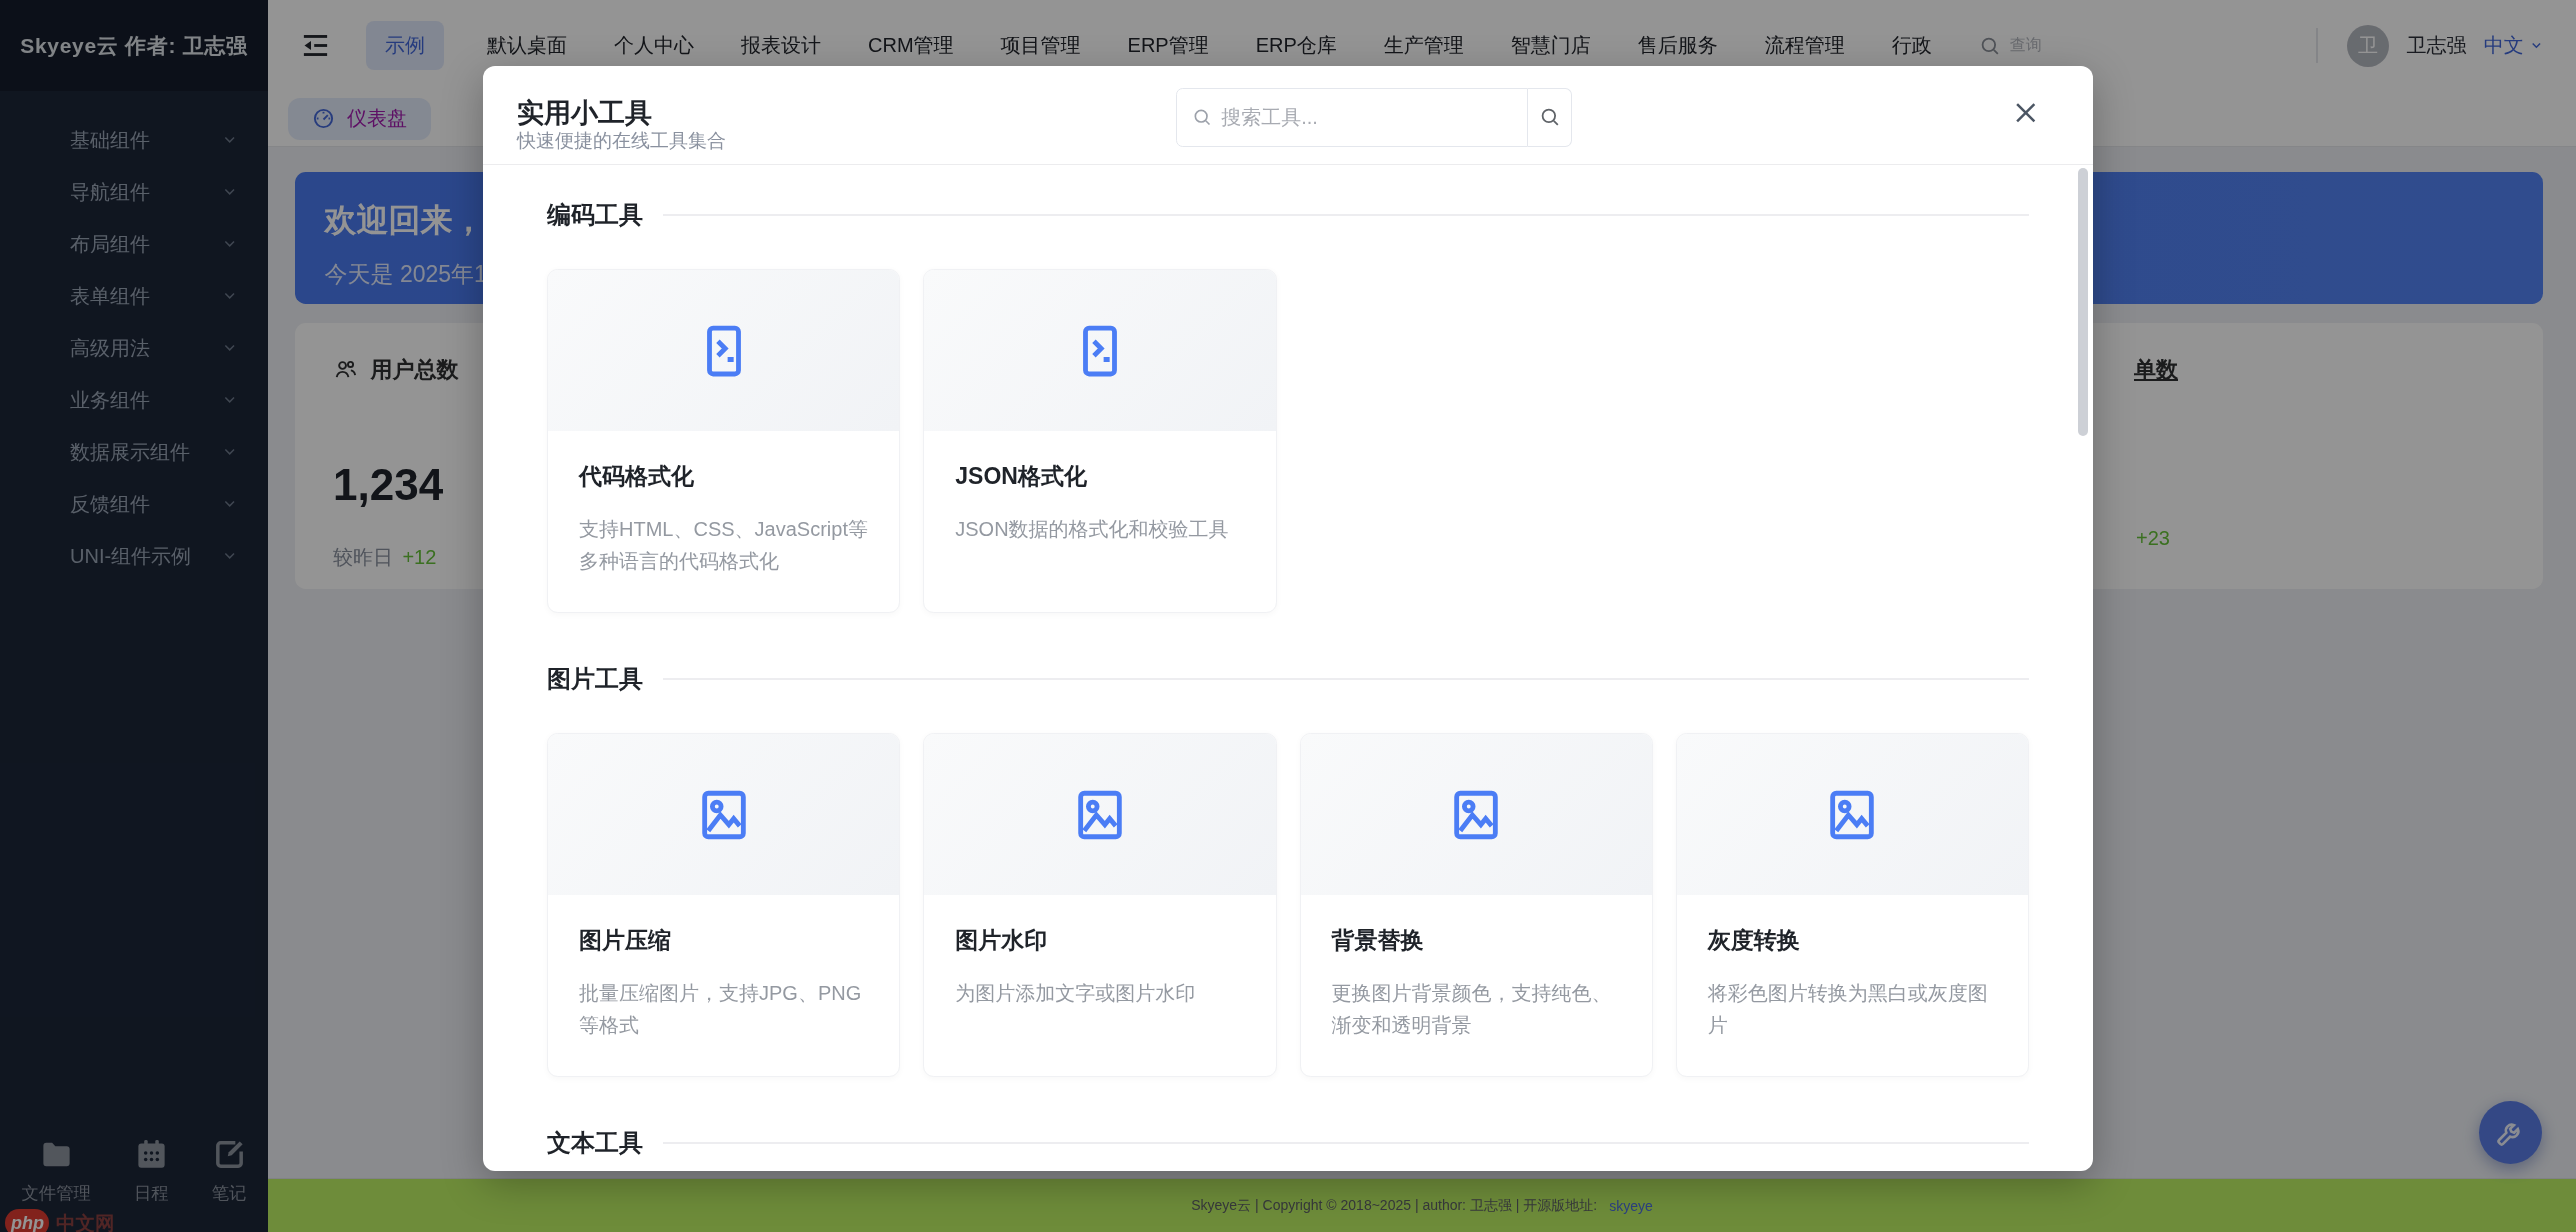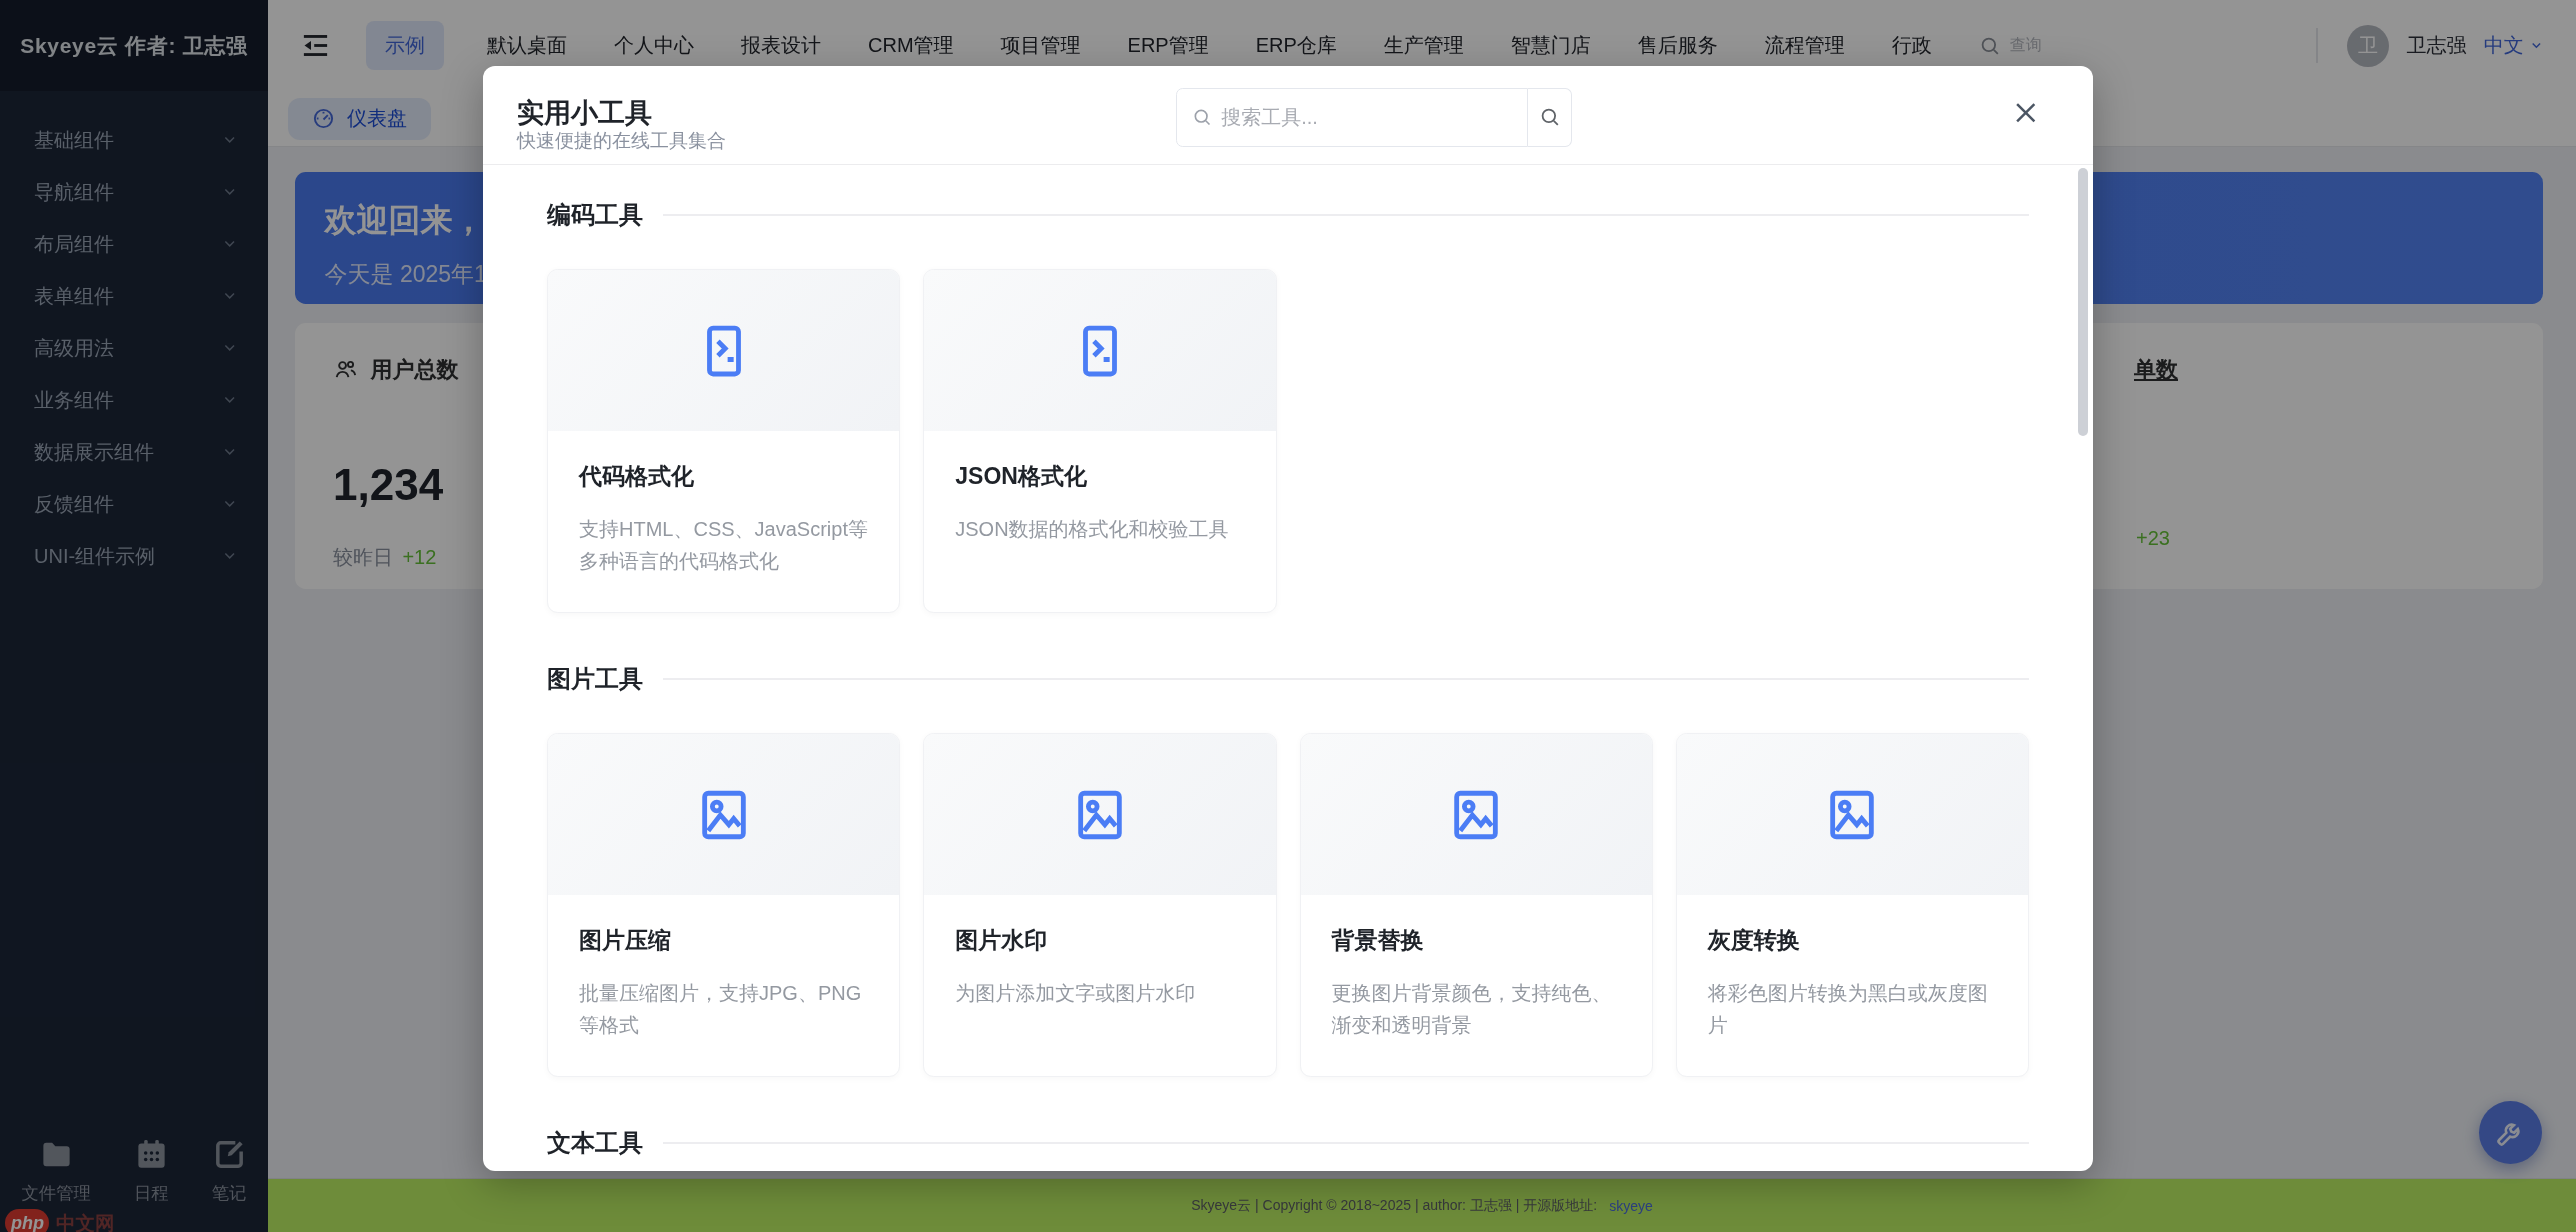--- a/index.html
+++ b/index.html
@@ -4,21 +4,21 @@
 <style>
   * { margin:0; padding:0; box-sizing:border-box; }
   html,body { width:2576px; height:1233px; overflow:hidden;
     font-family:"Liberation Sans","DejaVu Sans",sans-serif; background:#eef0f4; }
   .stage { position:relative; width:2576px; height:1233px; }
 
   
   .sidebar { position:absolute; left:0; top:0; width:268px; height:1233px; background:#1c2638; z-index:2; }
   .sidebar-logo { height:91px; background:#151d2b; color:#dfe3e8; font-size:21px; font-weight:700;
     display:flex; align-items:center; justify-content:center; letter-spacing:0.7px; }
-  .side-menu { padding-top:23px; }
+  .side-menu { padding-top:23px;padding-left:36px; }
   .side-item { height:52px; display:flex; align-items:center; padding:0 29.5px 0 34px;
     color:#9aa5b5; font-size:20px; cursor:pointer; }
   .side-item .grow { flex:1; }
   .side-item svg { width:17.4px; height:17.4px; stroke:#6e7a8c; }
   .side-footer { position:absolute; left:0; bottom:28px; width:268px; display:flex; justify-content:space-around; }
   .side-foot-item { display:flex; flex-direction:column; align-items:center; gap:9.4px; color:#8a929e; font-size:17.4px; cursor:pointer; }
   .side-foot-item svg { width:35px; height:35px; }
   .watermark { position:absolute; left:5.4px; top:1209px; display:flex; align-items:center; gap:6.7px; z-index:3; }
   .wm-badge { width:44px; height:28px; background:#e03c31; border-radius:14.8px; color:#fff;
     font-style:italic; font-weight:bold; font-size:18px; display:flex; align-items:center; justify-content:center; }
@@ -37,21 +37,21 @@
   .nav-search span { font-size:16px; color:#b6b9c0; }
   .nav-right { margin-left:auto; display:flex; align-items:center; gap:17.4px; }
   .nav-divider { width:1.3px; height:35px; background:#e4e6ea; margin-right:12px; }
   .avatar { width:42px; height:42px; border-radius:50%; background:#b4b8c0; color:#fff;
     font-size:20px; display:flex; align-items:center; justify-content:center; cursor:pointer; }
   .user-name { font-size:20px; color:#2c3039; cursor:pointer; }
   .lang { display:flex; align-items:center; gap:5.4px; color:#4167d9; font-size:20px; cursor:pointer; }
   .lang svg { width:14.8px; height:14.8px; stroke:#4167d9; }
 
   .tabbar { height:56px; background:#ffffff; border-bottom:1.3px solid #e6e7ea; display:flex; align-items:center; padding:0 20px; }
-  .tab-pill { display:flex; align-items:center; gap:12px; background:#e4ecfb; color:#1d4ed8;
+  .tab-pill { display:flex; align-items:center; gap:12px; background:#e4ecfb; color:#a21caf;
     font-size:20px; border-radius:12px; padding:0 24px; height:42px; cursor:pointer; }
   .tab-pill svg { width:23px; height:23px; stroke:#4468d8; }
 
   .content { position:relative; height:1032px; background:#eef0f4; }
   .banner { position:absolute; left:27px; right:33px; top:25px; height:132px; border-radius:10.7px;
     background:linear-gradient(90deg,#4a7af0,#5484f4); padding:27px 0 0 29.5px; overflow:hidden; }
   .banner-title { color:#ffffff; font-size:32px; font-weight:bold; }
   .banner-sub { color:rgba(255,255,255,.85); font-size:23px; margin-top:16px; }
 
   .stat-card { position:absolute; top:176px; height:266px; width:546px; background:#ffffff; border-radius:10.7px; padding:32px 38px; }

